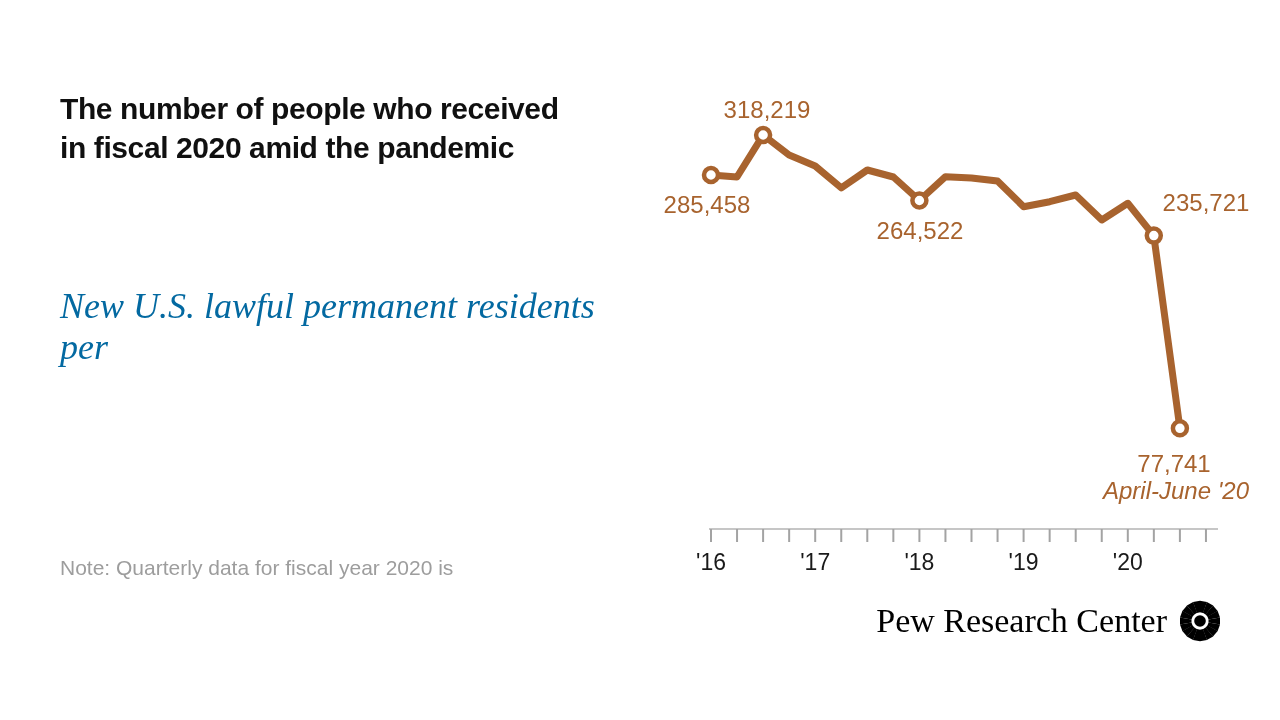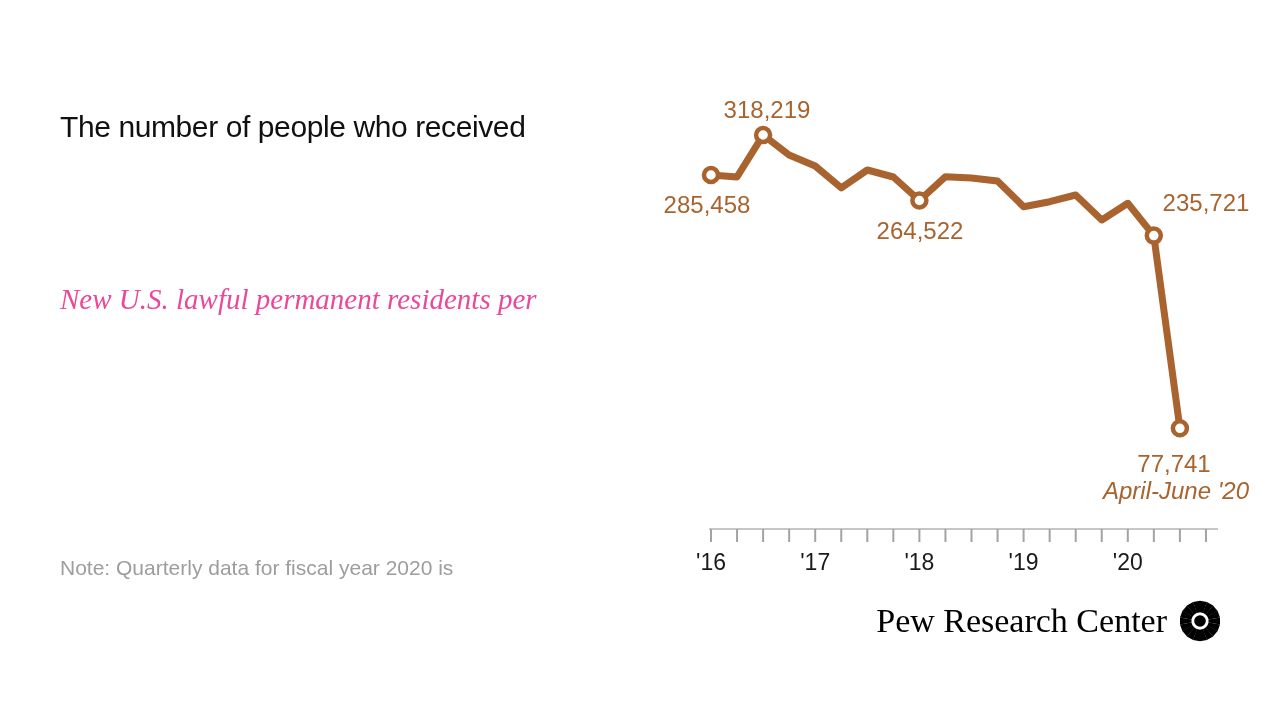--- a/index.html
+++ b/index.html
@@ -6,32 +6,32 @@
   body{
     width:1280px;height:720px;
     background:#ffffff;
     position:relative;
     overflow:hidden;
     font-family:"Liberation Sans", sans-serif;
   }
   .card{position:absolute;inset:0;}
 
   .title{
-    position:absolute;left:60px;top:87px;width:580px;
+    position:absolute;left:60px;top:69px;width:580px;
     font-family:"Liberation Sans", sans-serif;
-    font-weight:400;font-size:30px;line-height:39px;
+    font-weight:700;font-size:30px;line-height:39px;
     letter-spacing:-0.4px;color:#101010;
   }
   .title span{display:block;}
 
   .subtitle{
     position:absolute;left:60px;top:250px;width:580px;
     font-family:"Liberation Serif", serif;
-    font-style:italic;font-size:29px;line-height:41px;
-    color:#ec4899;
+    font-style:italic;font-size:36px;line-height:41px;
+    color:#0369a1;
   }
   .subtitle span{display:block;}
 
   .note{
     position:absolute;left:60px;top:532px;width:540px;
     font-family:"Liberation Sans", sans-serif;
     font-size:21px;line-height:30px;color:#9d9d9d;
   }
   .note span{display:block;}
 
@@ -47,20 +47,21 @@
   }
   .branding svg{display:block;}
 </style>
 </head>
 <body>
 
 <div class="card">
 
   <h1 class="title">
     <span>The number of people who received</span>
+    <span>in fiscal 2020 amid the pandemic</span>
   </h1>
 
   <p class="subtitle">
     <span>New U.S. lawful permanent residents per</span>
   </p>
 
   <p class="note">
     <span>Note: Quarterly data for fiscal year 2020 is</span>
   </p>
 

